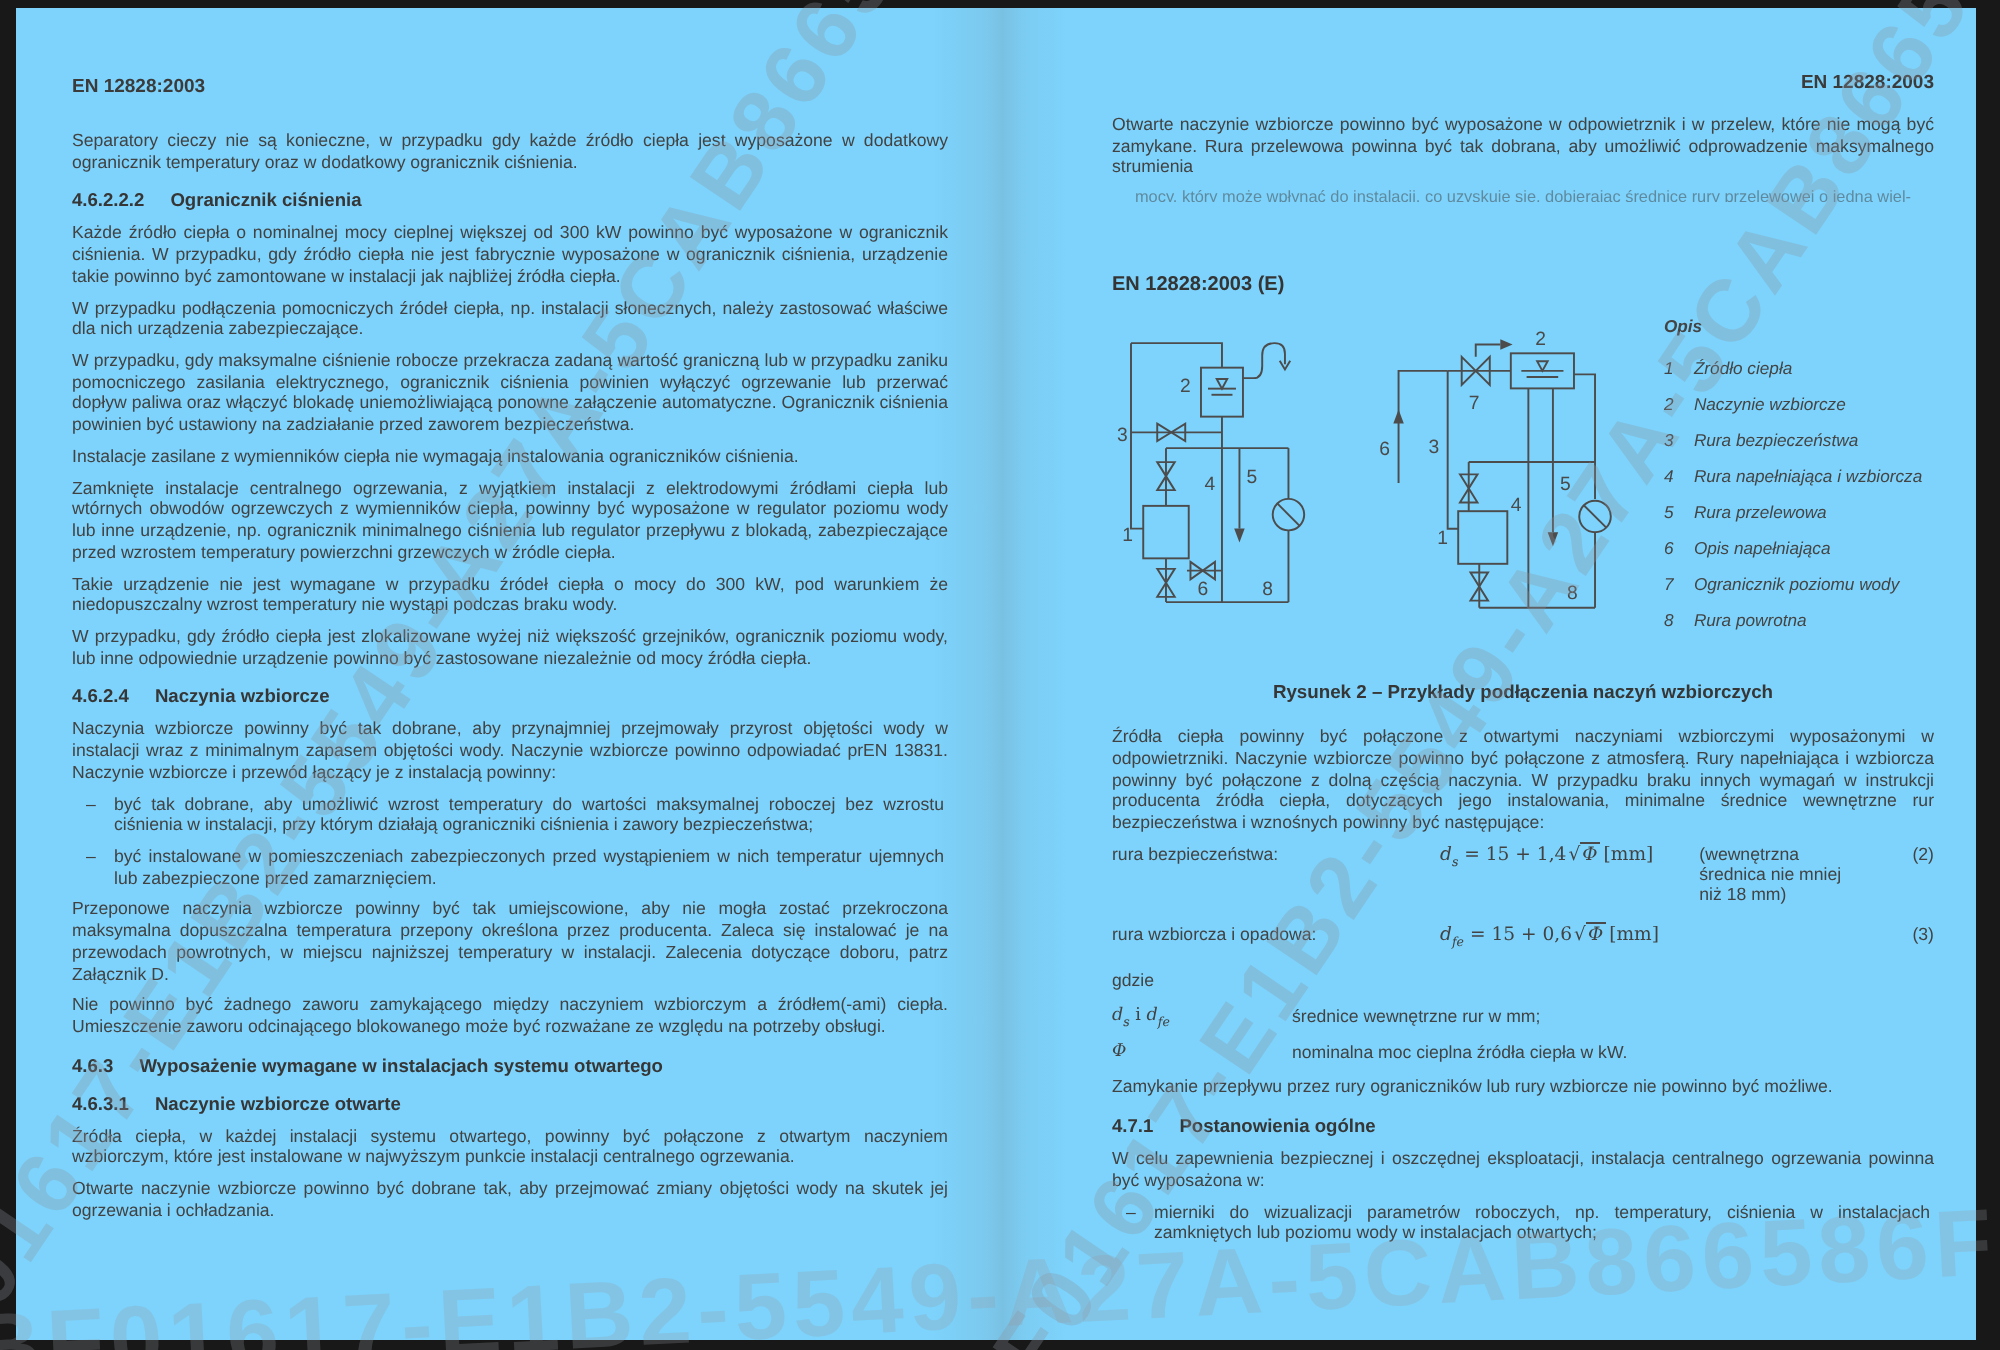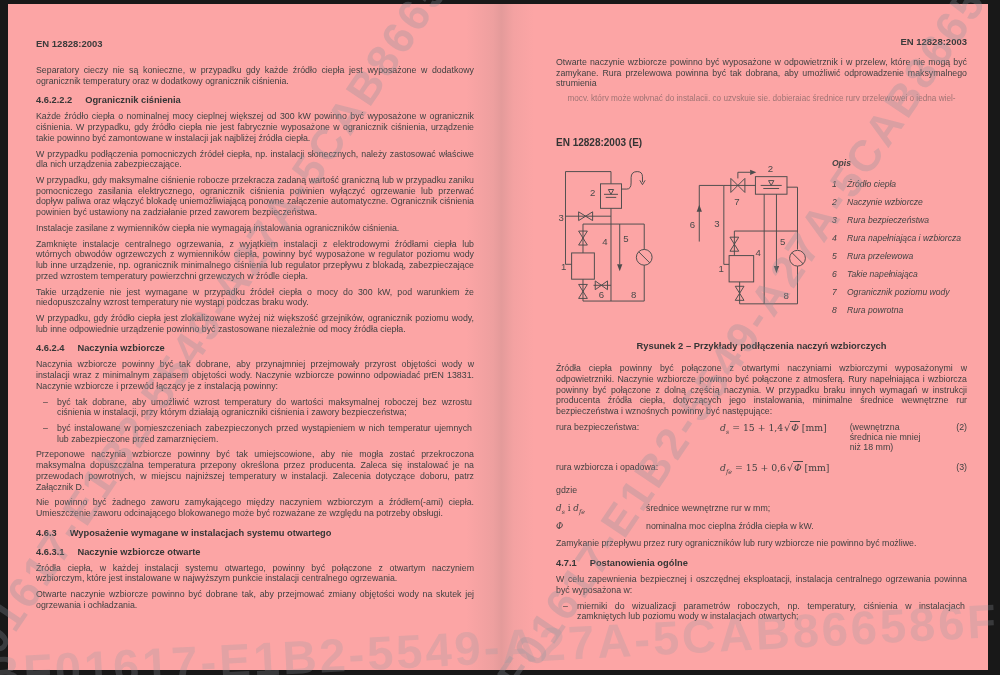--- a/index.html
+++ b/index.html
@@ -3,21 +3,21 @@
 <meta charset="utf-8">
 <style>
   html,body{margin:0;padding:0;}
   body{
     width:1000px;height:675px;overflow:hidden;position:relative;
     background:#181818;
     font-family:"Liberation Sans",sans-serif;
   }
   .spread{
     position:absolute;left:8px;top:4px;width:980px;height:666px;
-    background:#fca5a5;
+    background:#7dd3fc;
   }
   .spine{
     position:absolute;left:458px;top:0;width:68px;height:100%;
     background:linear-gradient(to right, rgba(110,110,108,0) 0%, rgba(110,110,108,0.10) 40%, rgba(100,100,98,0.16) 52%, rgba(110,110,108,0.06) 70%, rgba(110,110,108,0) 100%);
     pointer-events:none;
   }
   .page{
     position:absolute;top:0;height:100%;box-sizing:border-box;overflow:hidden;
     color:#424242;
   }
@@ -242,21 +242,21 @@
         <div class="legend-row">
           <span class="n">4</span>
           <span class="lbl">Rura napełniająca i wzbiorcza</span>
         </div>
         <div class="legend-row">
           <span class="n">5</span>
           <span class="lbl">Rura przelewowa</span>
         </div>
         <div class="legend-row">
           <span class="n">6</span>
-          <span class="lbl">Takie napełniająca</span>
+          <span class="lbl">Opis napełniająca</span>
         </div>
         <div class="legend-row">
           <span class="n">7</span>
           <span class="lbl">Ogranicznik poziomu wody</span>
         </div>
         <div class="legend-row">
           <span class="n">8</span>
           <span class="lbl">Rura powrotna</span>
         </div>
       </div>

